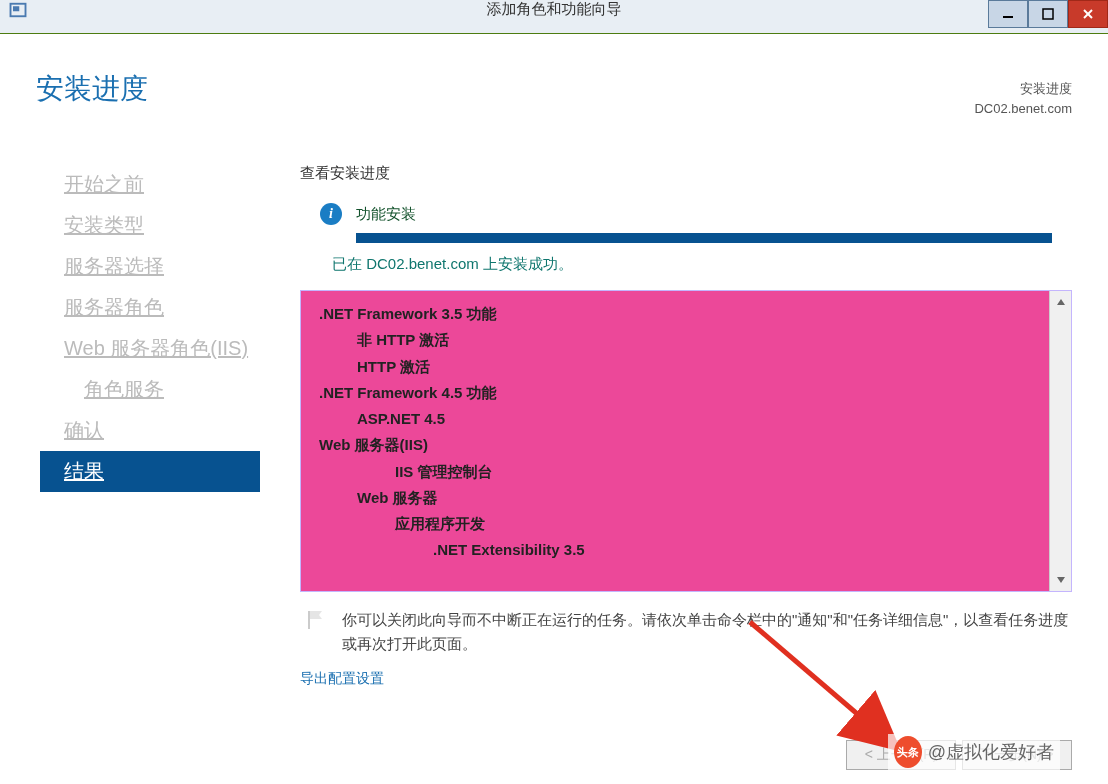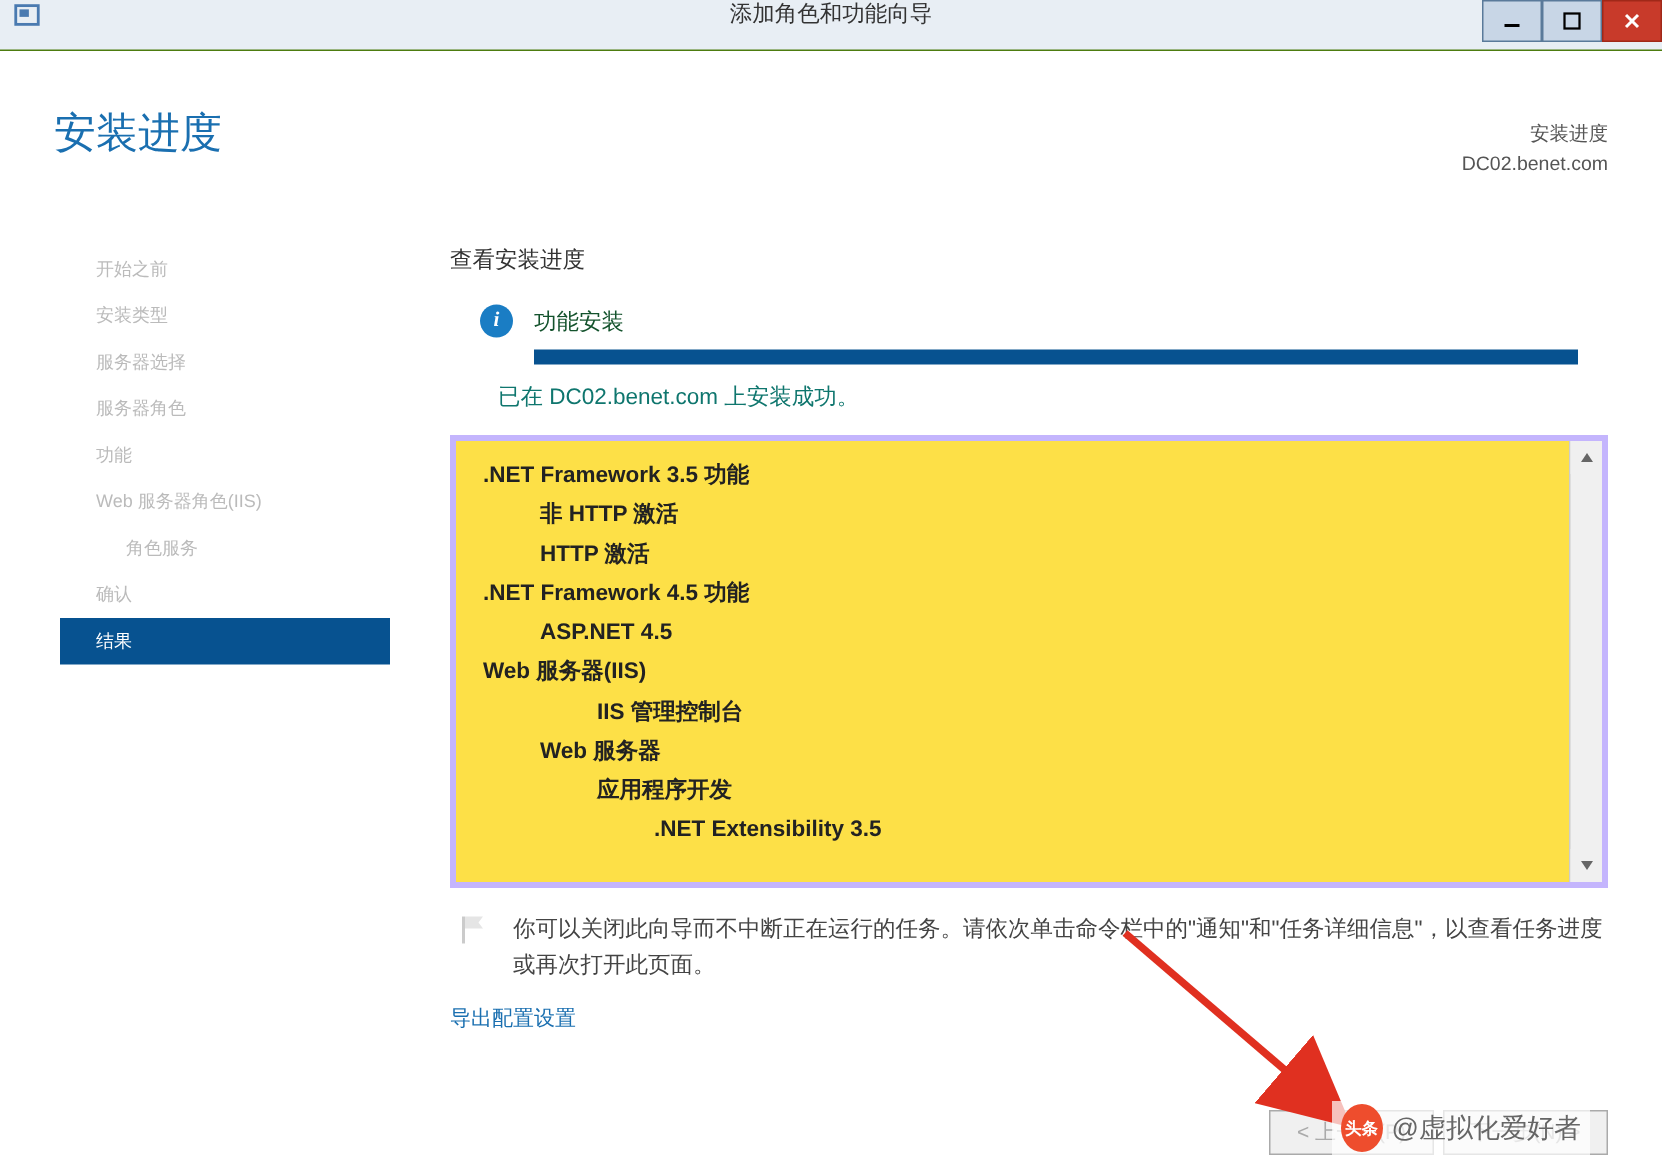--- a/index.html
+++ b/index.html
@@ -12,37 +12,37 @@
 .win-btn { width: 40px; height: 28px; display: flex; align-items: center; justify-content: center; border: 1px solid #5a7a9a; background: #c8d6e6; }
 .win-btn.close { background: #c83a2a; border-color: #a02818; }
 .win-btn svg { width: 14px; height: 14px; }
 
 .content-area { position: absolute; top: 34px; left: 0; right: 0; bottom: 0; background: #fff; }
 
 .page-header { position: absolute; top: 36px; left: 36px; font-size: 28px; color: #1a6fb0; font-weight: 300; }
 .target-server { position: absolute; top: 45px; right: 36px; text-align: right; font-size: 13px; color: #555; line-height: 1.5; }
 
 .sidebar { position: absolute; left: 40px; top: 130px; width: 220px; }
-.sidebar-item { padding: 7px 10px 7px 24px; font-size: 12px; color: #bbb; cursor: default; }
+.sidebar-item { padding: 7px 10px 7px 24px; font-size: 20px; color: #bbb; cursor: default; text-decoration: underline; }
 .sidebar-item.sub { padding-left: 44px; }
 .sidebar-item.active { background: #075290; color: #fff; }
 
 .main-panel { position: absolute; left: 300px; right: 36px; top: 130px; }
 .panel-title { font-size: 15px; color: #333; margin-bottom: 20px; }
 
 .progress-row { display: flex; align-items: center; margin-left: 20px; margin-bottom: 8px; }
 .info-icon { width: 22px; height: 22px; border-radius: 50%; background: #1a7dc4; color: #fff; display: flex; align-items: center; justify-content: center; font-weight: bold; font-size: 14px; margin-right: 14px; font-style: italic; font-family: Georgia, serif; }
 .progress-label { font-size: 15px; color: #14532d; }
 
 .progress-bar-wrap { margin-left: 56px; margin-right: 20px; margin-top: 4px; }
 .progress-bar { height: 10px; background: #075290; width: 100%; }
 
 .status-text { margin-left: 32px; margin-top: 12px; font-size: 15px; color: #0f766e; }
 
-.result-box { margin-top: 16px; border: 4px solid #c4b5fd; height: 302px; display: flex; background: #fde047; }
+.result-box { margin-top: 16px; border: 1px solid #c4b5fd; height: 302px; display: flex; background: #ec4899; }
 .result-content { flex: 1; padding: 10px 4px 10px 18px; overflow: hidden; font-size: 15px; line-height: 1.75; color: #222; }
 .result-content .lvl0 { font-weight: bold; }
 .result-content .lvl1 { font-weight: bold; padding-left: 38px; }
 .result-content .lvl2 { font-weight: bold; padding-left: 76px; }
 .result-content .lvl3 { font-weight: bold; padding-left: 114px; }
 .scroll-track { width: 22px; background: #f0f0f0; border-left: 1px solid #ccc; display: flex; flex-direction: column; }
 .scroll-btn { height: 22px; display: flex; align-items: center; justify-content: center; background: #f0f0f0; }
 .scroll-btn svg { width: 10px; height: 10px; }
 .scroll-thumb-area { flex: 1; position: relative; }
 
@@ -98,21 +98,20 @@
   <div class="target-server">
     <div>安装进度</div>
     <div>DC02.benet.com</div>
   </div>
 
   <div class="sidebar">
     <div class="sidebar-item">开始之前</div>
     <div class="sidebar-item">安装类型</div>
     <div class="sidebar-item">服务器选择</div>
     <div class="sidebar-item">服务器角色</div>
-    <div class="sidebar-item">功能</div>
     <div class="sidebar-item">Web 服务器角色(IIS)</div>
     <div class="sidebar-item sub">角色服务</div>
     <div class="sidebar-item">确认</div>
     <div class="sidebar-item active">结果</div>
   </div>
 
   <div class="main-panel">
     <div class="panel-title">查看安装进度</div>
 
     <div class="progress-row">

